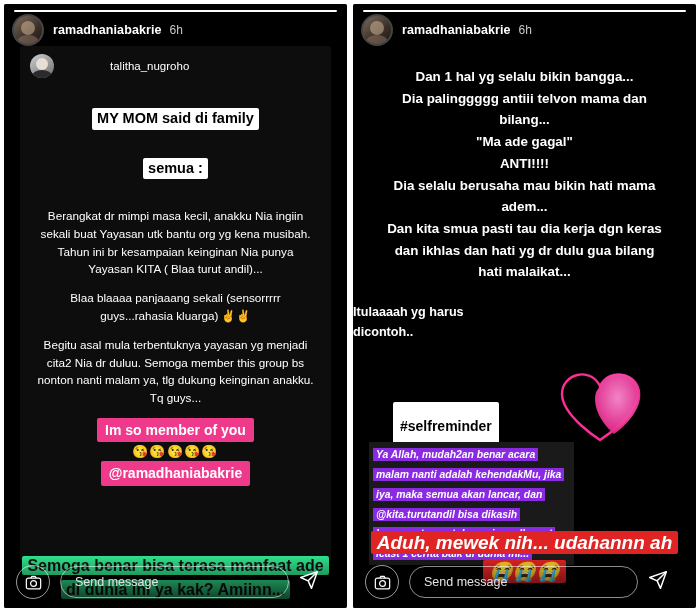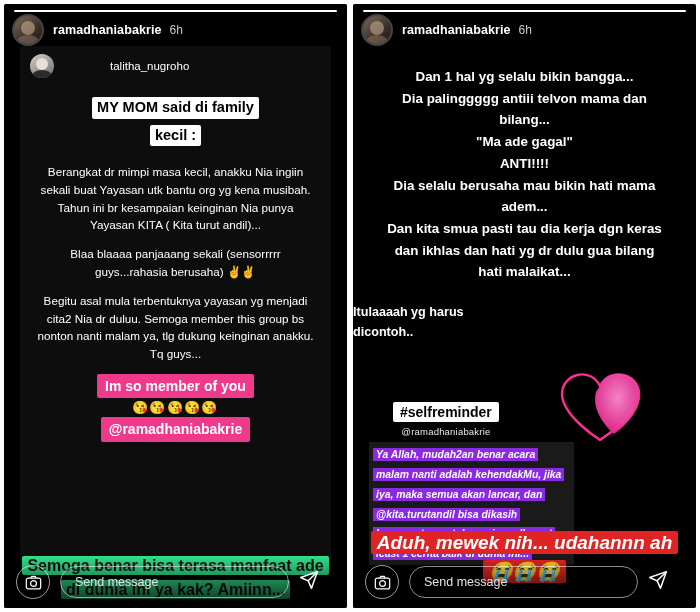--- a/index.html
+++ b/index.html
@@ -21,21 +21,21 @@
   .age{color:#c9c9c9;font-size:12px;margin-left:8px;font-weight:400;}
 
   
   .card{position:absolute;left:16px;right:16px;top:42px;bottom:48px;background:#0d0d0d;border-radius:3px;overflow:hidden;}
   .card-head{display:flex;align-items:center;padding:8px 10px 4px 10px;gap:48px;}
   .card-avatar{width:24px;height:24px;border-radius:50%;background:linear-gradient(145deg,#cfcfcf,#6d6d6d);position:relative;overflow:hidden;flex:0 0 auto;}
   .card-avatar::after{content:"";position:absolute;left:6px;top:4px;width:12px;height:12px;border-radius:50%;background:#e7ded6;}
   .card-avatar::before{content:"";position:absolute;left:2px;bottom:-4px;width:20px;height:12px;border-radius:50% 50% 0 0;background:#2b2b2b;}
   .card-uname{color:#fff;font-size:11.5px;margin-left:8px;font-weight:500;}
 
-  .hl{display:inline-block;background:#fff;color:#000;font-weight:700;font-size:14.5px;line-height:1.35;padding:1px 5px;border-radius:2px;margin:1px 0;}
+  .hl{display:inline-block;background:#fff;color:#000;font-weight:700;font-size:14.5px;line-height:1.35;padding:1px 5px;border-radius:2px;margin:12px 0;}
   .hl-title{text-align:center;}
   .body-text{color:#fff;font-size:11.7px;line-height:1.52;text-align:center;padding:0 16px;}
   .body-text p{margin:0 0 11px 0;}
   .title-wrap{text-align:center;margin:14px 6px 16px 6px;}
 
   .pinkbar{background:#ef3a8c;color:#fff;font-weight:700;font-size:14px;display:inline-block;padding:2px 8px;border-radius:2px;line-height:1.45;}
   .center{text-align:center;}
   .emojis{font-size:13px;letter-spacing:1px;margin:2px 0;}
 
   .bottom-green{position:absolute;left:14px;right:14px;bottom:6px;text-align:center;}
@@ -47,21 +47,21 @@
   .msgbox{flex:1;height:32px;border:1px solid rgba(255,255,255,0.55);border-radius:18px;margin-left:10px;display:flex;align-items:center;padding:0 14px;box-sizing:border-box;}
   .msgbox span{color:#e3e3e3;font-size:12.5px;}
   .send{margin-left:10px;flex:0 0 auto;}
 
   
   .r-text{color:#fff;font-size:13.4px;line-height:1.62;text-align:center;font-weight:600;padding:0 32px;}
   .r-block{position:absolute;left:0;right:0;top:62px;}
   .r-itu{position:absolute;left:0;right:0;top:298px;color:#fff;font-size:12.6px;line-height:1.6;text-align:left;font-weight:600;}
   .hearts{position:absolute;right:24px;top:352px;width:120px;height:92px;}
   .tagwrap{position:absolute;left:40px;top:398px;}
-  .tag{background:#fff;color:#000;font-weight:700;font-size:14px;padding:2px 7px;border-radius:2px;display:inline-block;}
+  .tag{background:#fff;color:#000;font-weight:700;font-size:14px;padding:16px 7px;border-radius:2px;display:inline-block;}
   .mention{color:#e9e9e9;font-size:9.5px;text-align:center;margin-top:4px;letter-spacing:0.2px;}
   .purplebox{position:absolute;left:16px;top:438px;width:205px;background:#1a1a1a;padding:2px 4px;box-sizing:border-box;}
   .purple-line{background:#8a2be2;color:#fff;font-style:italic;font-weight:700;font-size:10.4px;line-height:1.62;display:inline;padding:1px 3px;box-decoration-break:clone;-webkit-box-decoration-break:clone;}
   .redband{position:absolute;left:10px;right:10px;bottom:22px;text-align:center;}
   .redline{background:#e02424;color:#fff;font-weight:700;font-style:italic;font-size:19px;display:inline;padding:1px 6px;line-height:1.5;box-decoration-break:clone;-webkit-box-decoration-break:clone;border-radius:2px;}
 </style>
 </head>
 <body>
 
 <div class="wrap">
@@ -82,26 +82,26 @@
       </div>
 
       <div class="card">
         <div class="card-head">
           <div class="card-avatar"></div>
           <div class="card-uname">talitha_nugroho</div>
         </div>
 
         <div class="title-wrap">
           <div><span class="hl hl-title">MY MOM said di family</span></div>
-          <div style="margin-top:4px;"><span class="hl hl-title">kecil :</span></div>
+          <div style="margin-top:4px;"><span class="hl hl-title">semua :</span></div>
         </div>
 
         <div class="body-text">
-          <p>Berangkat dr mimpi masa kecil, anakku Nia ingiin sekali buat Yayasan utk bantu org yg kena musibah. Tahun ini br kesampaian keinginan Nia punya Yayasan KITA ( Kita turut andil)...</p>
-          <p>Blaa blaaaa panjaaang sekali (sensorrrrr guys...rahasia berusaha) ✌️✌️</p>
+          <p>Berangkat dr mimpi masa kecil, anakku Nia ingiin sekali buat Yayasan utk bantu org yg kena musibah. Tahun ini br kesampaian keinginan Nia punya Yayasan KITA ( Blaa turut andil)...</p>
+          <p>Blaa blaaaa panjaaang sekali (sensorrrrr guys...rahasia kluarga) ✌️✌️</p>
           <p>Begitu asal mula terbentuknya yayasan yg menjadi cita2 Nia dr duluu. Semoga  member this group bs nonton nanti malam ya, tlg dukung keinginan anakku. Tq guys...</p>
         </div>
 
         <div class="center" style="margin-top:4px;">
           <span class="pinkbar">Im so member of you</span>
           <div class="emojis">😘😘😘😘😘</div>
           <span class="pinkbar">@ramadhaniabakrie</span>
         </div>
       </div>
 

